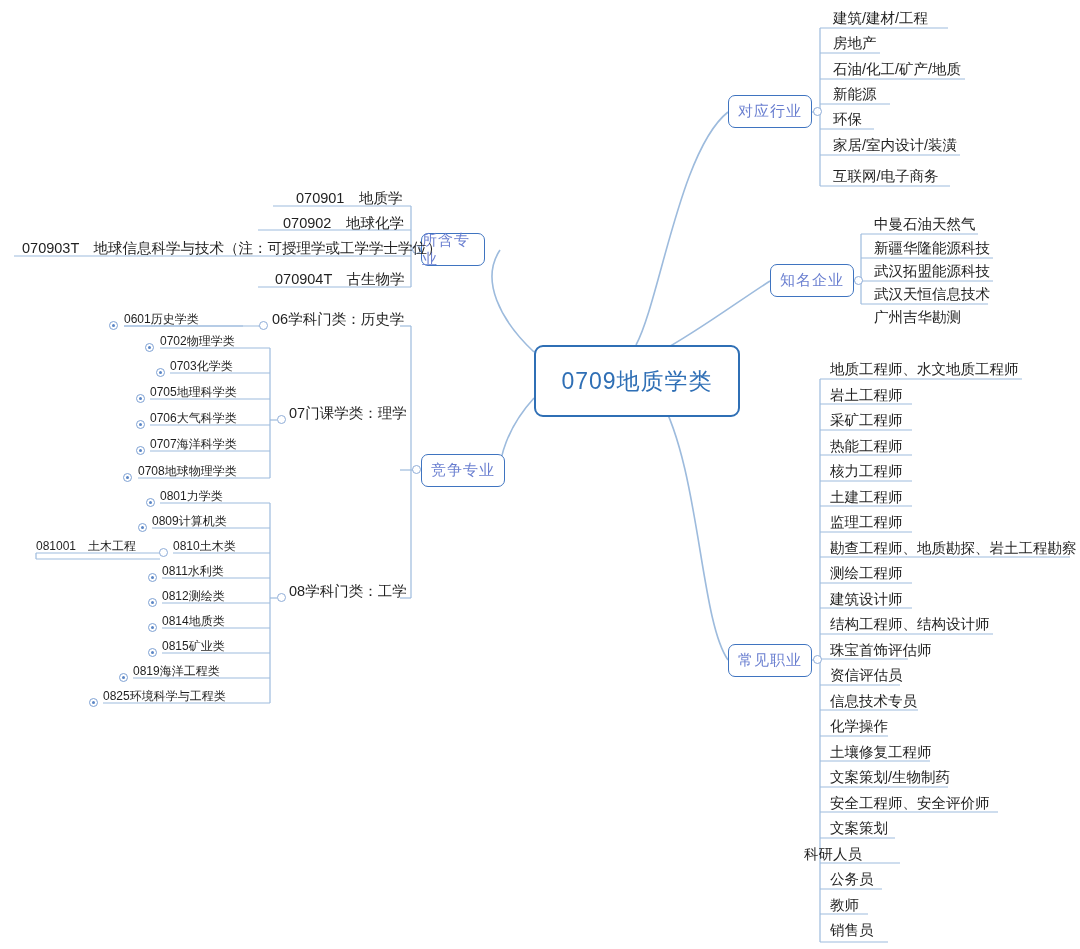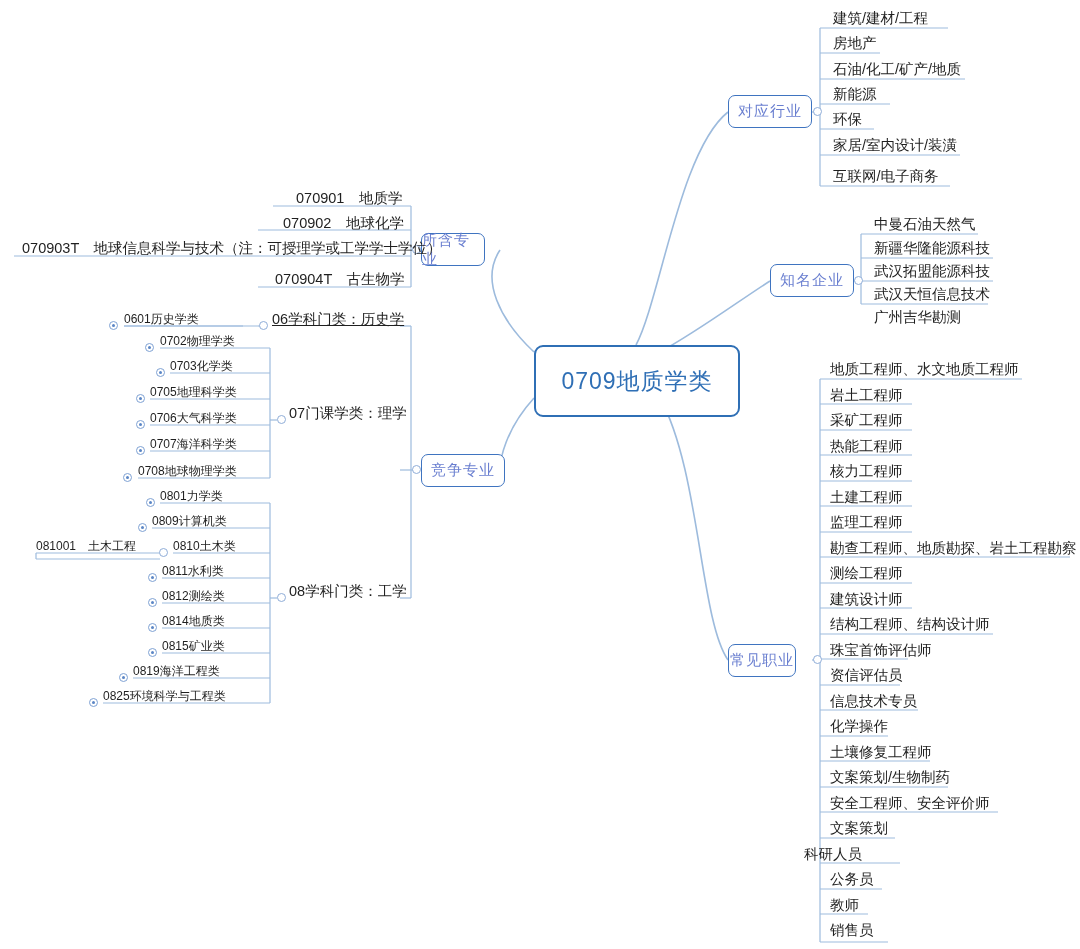--- a/index.html
+++ b/index.html
@@ -188,21 +188,21 @@
   <div class="branch-node" style="left:728px;top:95px;width:84px;height:33px;">
     <span>对应行业</span>
   </div>
   <div class="dot hollow" style="left:813px;top:107px;"></div>
 
   <div class="branch-node" style="left:770px;top:264px;width:84px;height:33px;">
     <span>知名企业</span>
   </div>
   <div class="dot hollow" style="left:854px;top:276px;"></div>
 
-  <div class="branch-node" style="left:728px;top:644px;width:68px;height:33px;">
+  <div class="branch-node" style="left:728px;top:644px;width:84px;height:33px;">
     <span>常见职业</span>
   </div>
   <div class="dot hollow" style="left:813px;top:655px;"></div>
 
   <div class="branch-node" style="left:421px;top:233px;width:64px;height:33px;">
     <span>所含专业</span>
   </div>
   <div class="dot hollow" style="left:412px;top:245px;"></div>
 
   <div class="branch-node" style="left:421px;top:454px;width:84px;height:33px;">
@@ -246,21 +246,21 @@
   <div class="leaf" style="left:804px;top:844px;">科研人员</div>
   <div class="leaf" style="left:830px;top:869px;">公务员</div>
   <div class="leaf" style="left:830px;top:895px;">教师</div>
   <div class="leaf" style="left:830px;top:920px;text-align:right;">销售员</div>
 
   <div class="leaf" style="left:296px;top:188px;text-align:center;">070901　地质学</div>
   <div class="leaf" style="left:283px;top:213px;">070902　地球化学</div>
   <div class="leaf" style="left:22px;top:238px;">070903T　地球信息科学与技术（注：可授理学或工学学士学位）</div>
   <div class="leaf" style="left:275px;top:269px;">070904T　古生物学</div>
 
-  <div class="midlabel" style="left:272px;top:309px;text-decoration:underline;">06学科门类：历史学</div>
+  <div class="midlabel" style="left:272px;top:309px;">06学科门类：历史学</div>
   <div class="dot hollow" style="left:259px;top:321px;"></div>
 
   <div class="leaf sub" style="left:124px;top:309px;">0601历史学类</div>
   <div class="dot filled" style="left:109px;top:321px;"></div>
 
   <div class="midlabel" style="left:289px;top:403px;">07门课学类：理学</div>
   <div class="dot hollow" style="left:277px;top:415px;"></div>
 
   <div class="leaf sub" style="left:160px;top:331px;">0702物理学类</div>
   <div class="dot filled" style="left:145px;top:343px;"></div>

